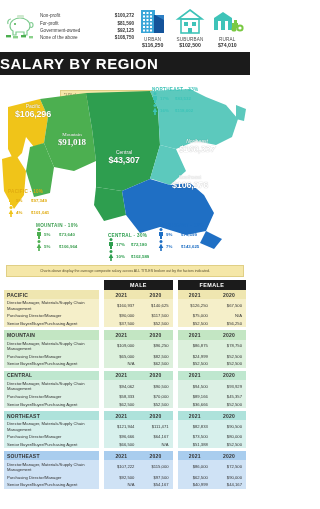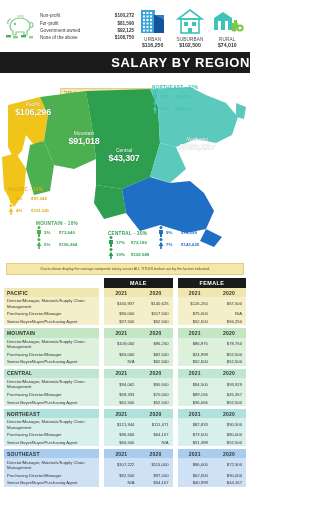--- a/index.html
+++ b/index.html
@@ -15,22 +15,22 @@
   .own-list { flex: 0 0 96px; font-size: 4.6px; line-height: 1.62; padding-left: 2px; }
   .own-row { display: flex; justify-content: space-between; color: #3a3a3a; }
   .own-row .lbl { white-space: nowrap; }
   .own-row .val { font-weight: bold; color: #333; }
   .loc-group { flex: 1; display: flex; justify-content: space-around; align-items: flex-end; }
   .loc { text-align: center; width: 36px; }
   .loc svg { display: block; margin: 0 auto; }
   .loc-name { font-size: 4.6px; letter-spacing: .2px; color: #4a4a4a; margin-top: 1px; }
   .loc-val { font-size: 5.2px; font-weight: bold; color: #333; }
 
-  .title-bar { background: #1b1b1b; color: #fff; text-align: right;
-    font-size: 13px; font-weight: bold; letter-spacing: .6px; padding: 3px 0; }
+  .title-bar { background: #1b1b1b; color: #fff; text-align: left;
+    font-size: 15px; font-weight: bold; letter-spacing: .6px; padding: 3px 0; }
 
   .map-area { position: relative; height: 188px; background: #fff; padding-left: 32px; }
   .disclaimer { position: absolute; left: 60px; top: 15px; width: 92px;
     background: #f5e7a8; border: .5px solid #e0cf85; font-size: 3.1px;
     line-height: 1.35; padding: 2px 3px; color: #5a5030; }
   .map-svg { position: absolute; left: 0; top: 0; }
   .reg-label { position: absolute; text-align: center; color: #fff;
     text-shadow: 0 0 1px rgba(0,0,0,.35); pointer-events: none; }
   .reg-name { font-size: 5px; }
   .reg-val { font-size: 9px; font-weight: bold; letter-spacing: -.2px; }
@@ -185,31 +185,35 @@
     <path d="M236 30 L246 34 L244 46 L236 44 Z" fill="#5cc9bd"></path>
 
     <path d="M150 104 L170 110 L190 108 L204 120 L214 138 L206 156 L186 160 L160 152 L140 158 L126 140 L122 116 Z" fill="#1f6fc4"></path>
     <path d="M206 156 L222 164 L214 174 L200 168 Z" fill="#1f6fc4"></path>
   </svg>
 
   <div class="reg-label" style="left:-2px; top:28px; width:70px;">
     <div class="reg-name">Pacific</div>
     <div class="reg-val">$106,296</div>
   </div>
-  <div class="reg-label" style="left:48px; top:57px; width:72px;">
+  <div class="reg-label" style="left:36px; top:57px; width:72px;font-family:Liberation Serif, serif;">
     <div class="reg-name">Mountain</div>
     <div class="reg-val">$91,018</div>
   </div>
   <div class="reg-label" style="left:88px; top:74px; width:72px;">
     <div class="reg-name">Central</div>
     <div class="reg-val">$43,307</div>
   </div>
   <div class="reg-label" style="left:160px; top:63px; width:74px;font-style:italic;">
     <div class="reg-name">Northeast</div>
     <div class="reg-val">$100,337</div>
+  </div>
+  <div class="reg-label" style="left:150px; top:99px; width:80px;">
+    <div class="reg-name">Southeast</div>
+    <div class="reg-val">$106,276</div>
   </div>
 
   <div class="stat-block" style="left:152px; top:12px; color:#3ec3b8;">
     <div class="stat-head">
       <span>NORTHEAST</span>&nbsp;-&nbsp;<span>33%</span>
     </div>
     <div class="stat-row">
       <span class="fig">
         <svg width="6" height="11" viewBox="0 0 6 11">
             <circle cx="3" cy="1.6" r="1.5" fill="#3ec3b8"></circle>

